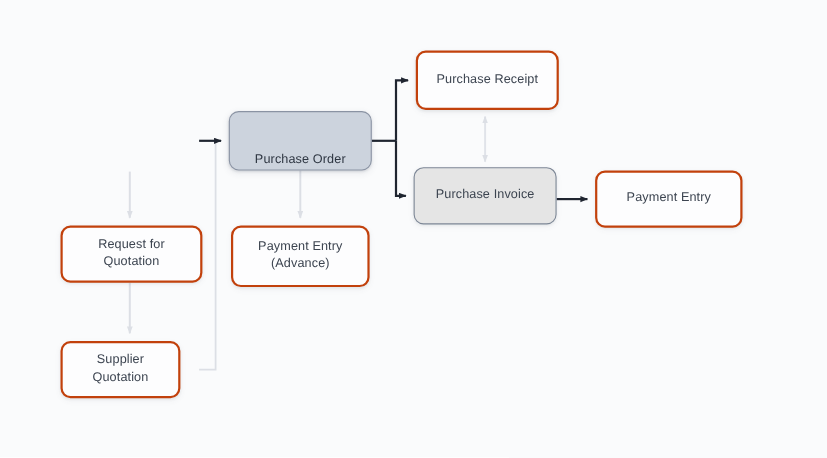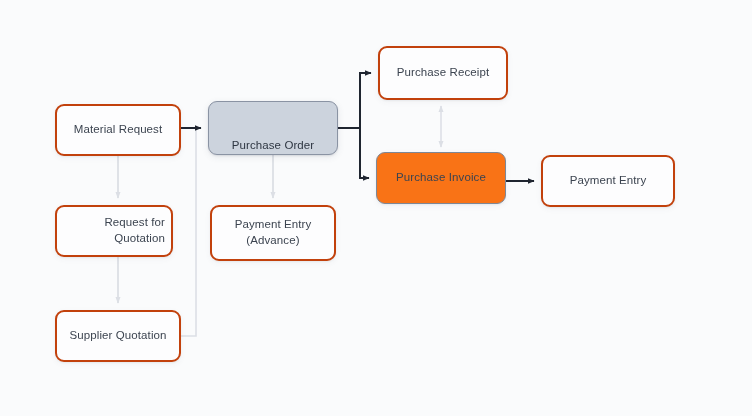--- a/index.html
+++ b/index.html
@@ -38,21 +38,21 @@
     background: #fdfdfe;
     border: 1px solid #e6e9ee;
     box-shadow: 0 1px 2px rgba(70,80,100,0.07), 0 2px 6px rgba(70,80,100,0.05);
     z-index: 3;
   }
   .node.light-border {
     border: 2px solid #c2410c;
   }
   .node.dark-border {
     border: 1px solid #7d8796;
-    background: #f97316;
+    background: #e5e5e5;
   }
   .node.highlight {
     background: #ccd3dd;
     border: 1px solid #8a93a3;
     color: #2e3642;
     box-shadow: 0 1px 2px rgba(60,70,90,0.13), 0 2px 7px rgba(60,70,90,0.10);
   }
   .node-label {
     display: block;
     padding: 0 6px;
@@ -91,29 +91,26 @@
 
     <path d="M360,128 L360,73 L371,73" fill="none" stroke="#1f2530" stroke-width="2" marker-end="url(#arrow-dark)"></path>
 
     <path d="M360,128 L360,178 L369,178" fill="none" stroke="#1f2530" stroke-width="2" marker-end="url(#arrow-dark)"></path>
 
     <path d="M441,147 L441,106" fill="none" stroke="#e0e3e9" stroke-width="1.8" marker-end="url(#arrow-light)" marker-start="url(#arrow-light-start)"></path>
 
     <path d="M506,181 L534,181" fill="none" stroke="#1f2530" stroke-width="2" marker-end="url(#arrow-dark)"></path>
   </svg>
 
-  <div class="node light-border" style="left:55px; top:104px; width:126px; height:52px;">
-    <span class="node-label">Material Request</span>
-  </div>
 
-  <div class="node light-border" style="left:55px; top:205px; width:118px; height:52px;text-align:right;">
+  <div class="node light-border" style="left:55px; top:205px; width:129px; height:52px;">
     <span class="node-label">Request for Quotation</span>
   </div>
 
-  <div class="node light-border" style="left:55px; top:310px; width:126px; height:52px;">
+  <div class="node light-border" style="left:55px; top:310px; width:109px; height:52px;">
     <span class="node-label">Supplier Quotation</span>
   </div>
 
   <div class="node highlight" style="left:208px; top:101px; width:130px; height:54px;align-items:flex-end;">
     <span class="node-label">Purchase Order</span>
   </div>
 
   <div class="node light-border" style="left:210px; top:205px; width:126px; height:56px;">
     <span class="node-label">Payment Entry
 (Advance)</span>

